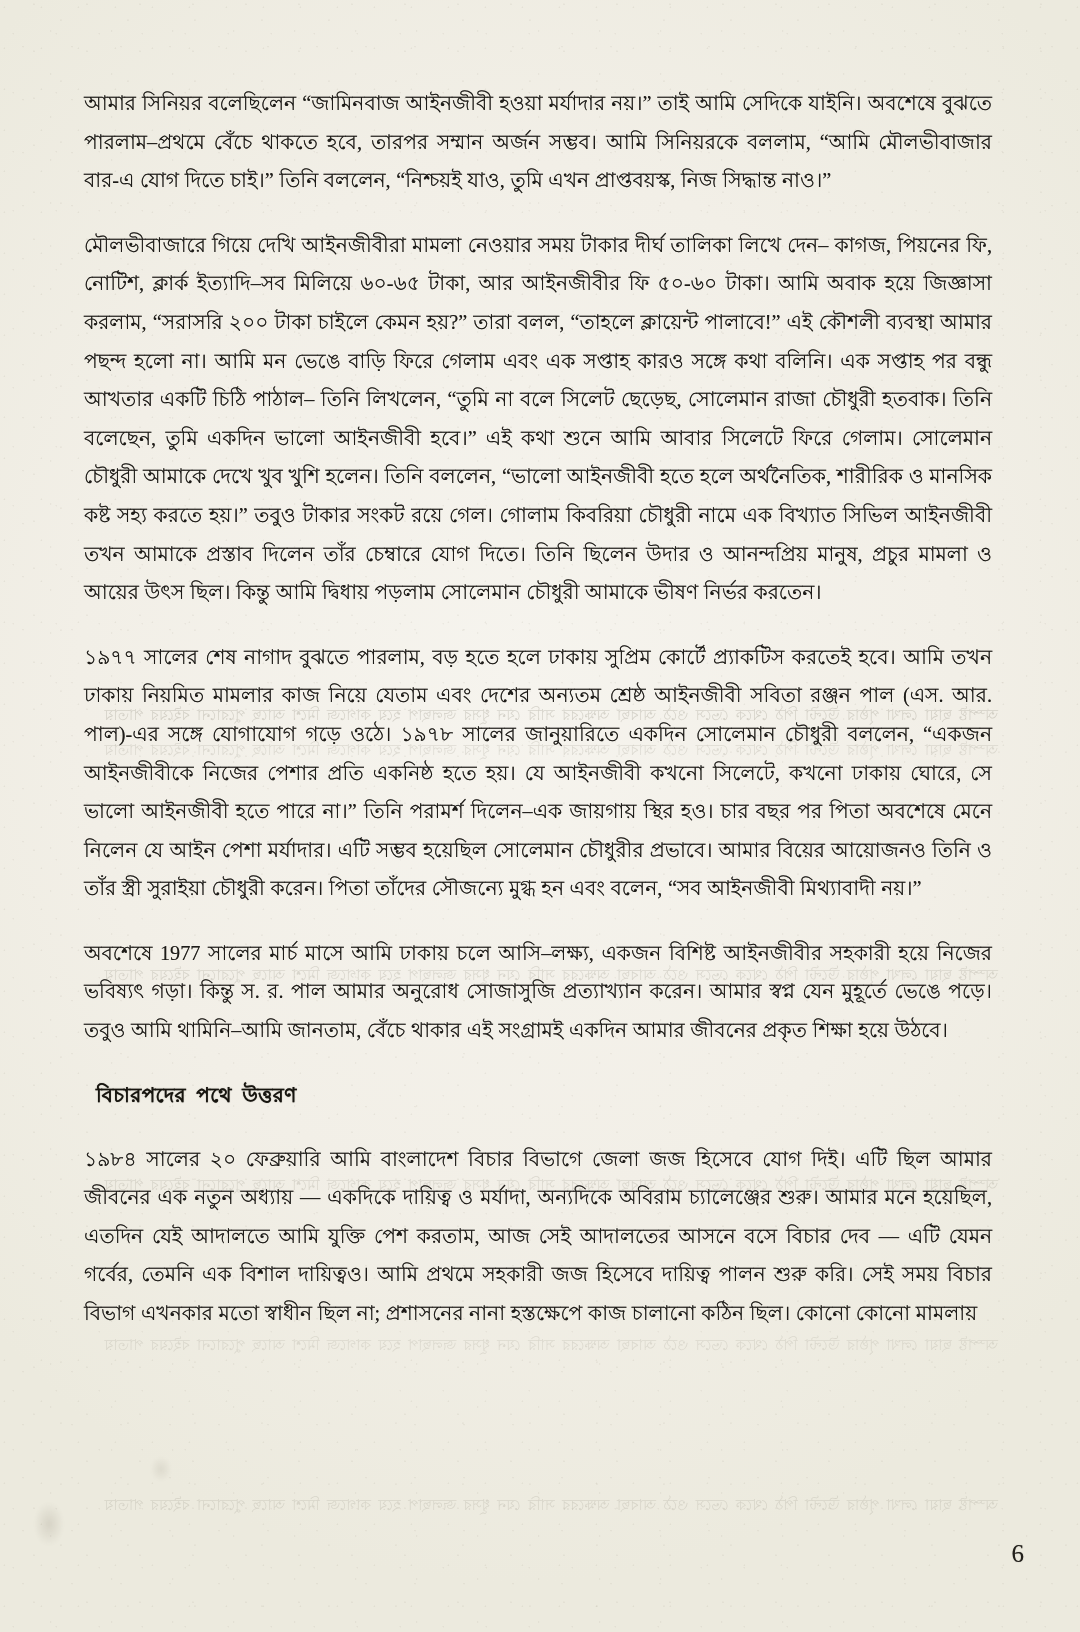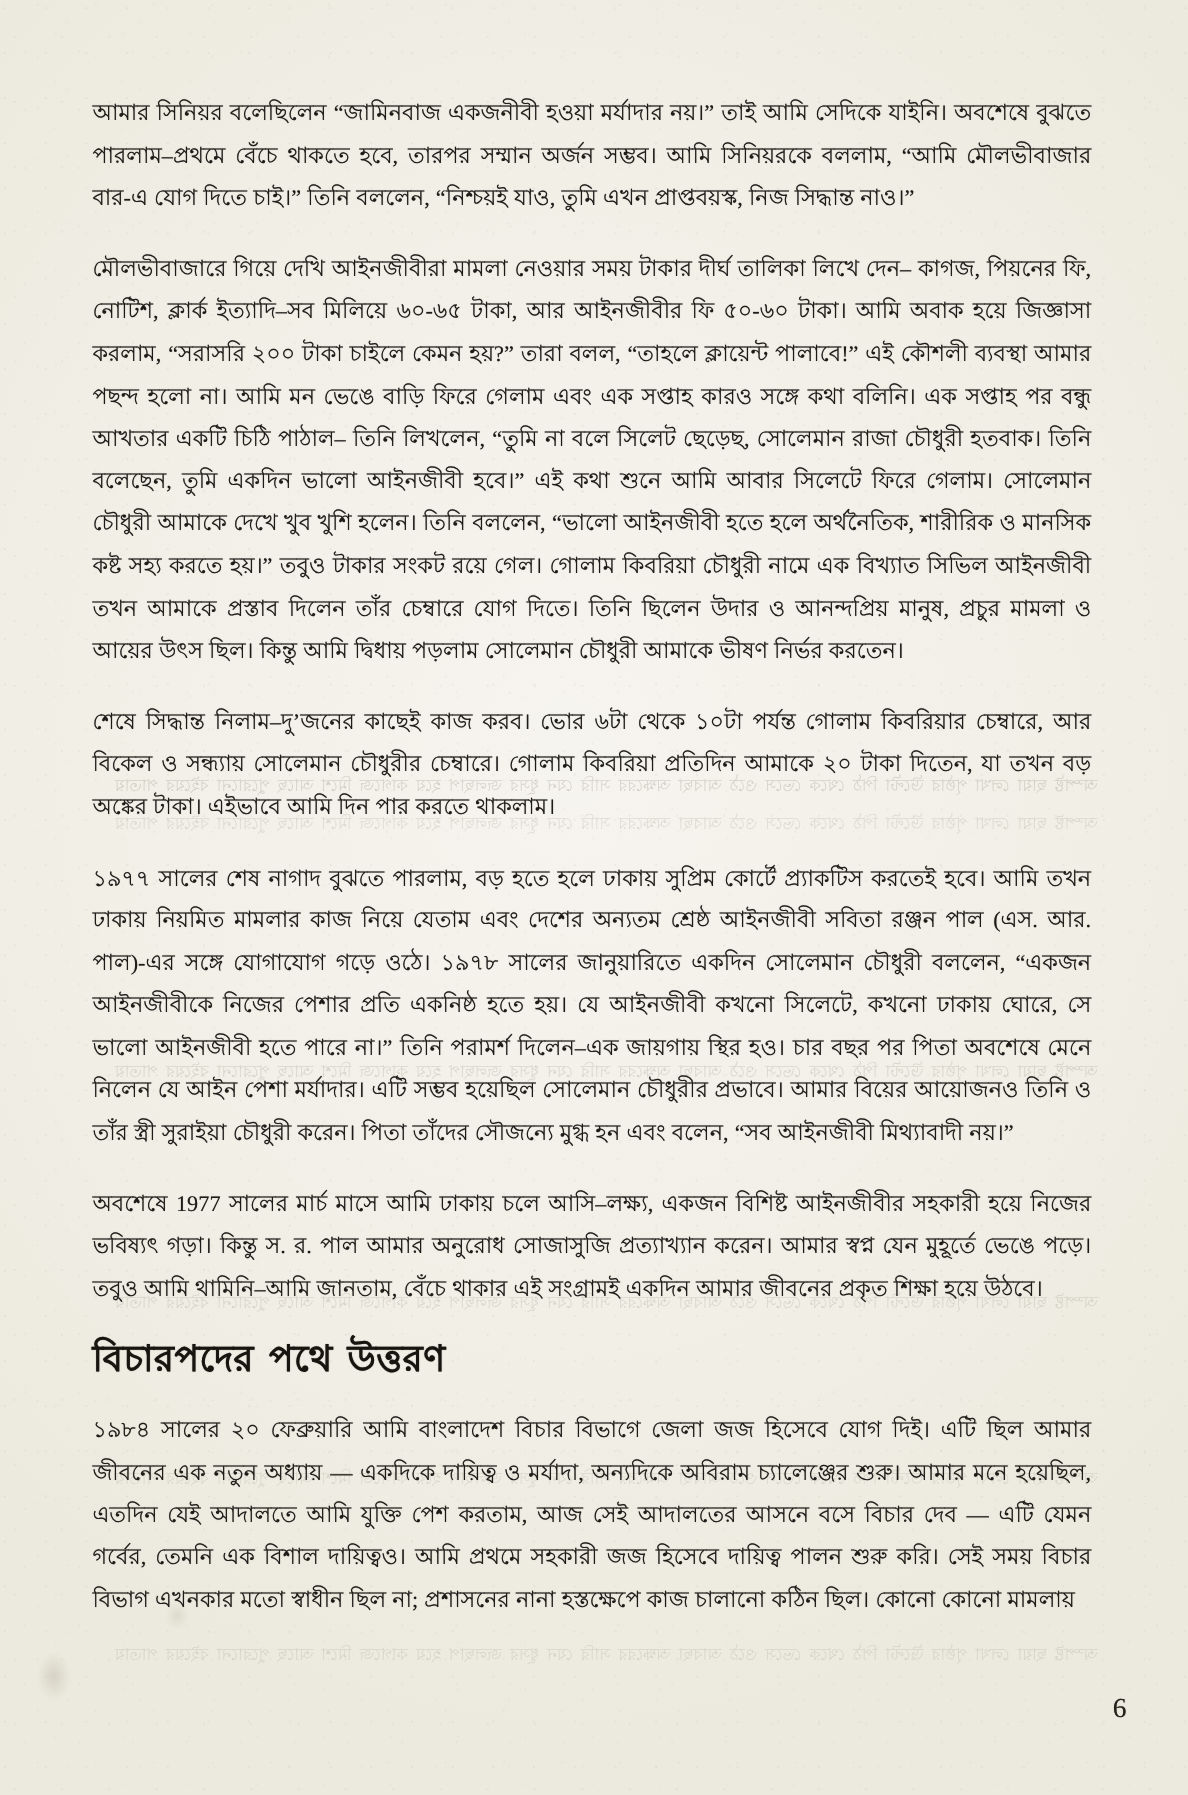--- a/index.html
+++ b/index.html
@@ -74,22 +74,22 @@
     text-align: justify;
     text-justify: inter-word;
     color: #1d1b18;
     word-spacing: .5px;
     text-shadow: 0 0 .65px rgba(35,32,28,.55);
   }
 
   p.para:last-of-type { margin-bottom: 0; }
 
   h2.section-heading {
-    margin: 6px 0 26px 0;
-    font-size: 33px;
+    margin: 6px 0 26px 12px;
+    font-size: 20px;
     line-height: 38px;
     font-weight: bold;
     color: #17150f;
     letter-spacing: .4px;
     word-spacing: 5px;
     text-shadow: 0 0 .8px rgba(25,22,18,.7);
   }
 
   .page-number {
     position: absolute;
@@ -134,23 +134,22 @@
 
   <div class="bleed" style="top:700px;height:60px;">অস্পষ্ট ছায়া লেখা পৃষ্ঠার উল্টো পিঠ থেকে ভেসে ওঠে আবছা অক্ষরের সারি যেন ধূসর জলছাপ হয়ে কাগজে মিশে আছে পুরোনো বইয়ের পাতায়</div>
   <div class="bleed" style="top:735px;height:30px;opacity:.22;">অস্পষ্ট ছায়া লেখা পৃষ্ঠার উল্টো পিঠ থেকে ভেসে ওঠে আবছা অক্ষরের সারি যেন ধূসর জলছাপ হয়ে কাগজে মিশে আছে পুরোনো বইয়ের পাতায়</div>
   <div class="bleed" style="top:960px;height:120px;opacity:.26;">অস্পষ্ট ছায়া লেখা পৃষ্ঠার উল্টো পিঠ থেকে ভেসে ওঠে আবছা অক্ষরের সারি যেন ধূসর জলছাপ হয়ে কাগজে মিশে আছে পুরোনো বইয়ের পাতায়</div>
   <div class="bleed" style="top:1170px;height:90px;opacity:.24;">অস্পষ্ট ছায়া লেখা পৃষ্ঠার উল্টো পিঠ থেকে ভেসে ওঠে আবছা অক্ষরের সারি যেন ধূসর জলছাপ হয়ে কাগজে মিশে আছে পুরোনো বইয়ের পাতায়</div>
   <div class="bleed" style="top:1330px;height:150px;opacity:.20;">অস্পষ্ট ছায়া লেখা পৃষ্ঠার উল্টো পিঠ থেকে ভেসে ওঠে আবছা অক্ষরের সারি যেন ধূসর জলছাপ হয়ে কাগজে মিশে আছে পুরোনো বইয়ের পাতায়</div>
   <div class="bleed" style="top:1490px;height:30px;opacity:.22;">অস্পষ্ট ছায়া লেখা পৃষ্ঠার উল্টো পিঠ থেকে ভেসে ওঠে আবছা অক্ষরের সারি যেন ধূসর জলছাপ হয়ে কাগজে মিশে আছে পুরোনো বইয়ের পাতায়</div>
 
   <div class="content">
 
-    <p class="para">আমার সিনিয়র বলেছিলেন “জামিনবাজ একজনীবী হওয়া মর্যাদার নয়।” তাই আমি সেদিকে যাইনি। অবশেষে বুঝতে পারলাম–প্রথমে বেঁচে থাকতে হবে, তারপর সম্মান অর্জন সম্ভব। আমি সিনিয়রকে বললাম, “আমি মৌলভীবাজার বার-এ যোগ দিতে চাই।” তিনি বললেন, “নিশ্চয়ই যাও, তুমি এখন প্রাপ্তবয়স্ক, নিজ সিদ্ধান্ত নাও।”</p>
+    <p class="para">আমার সিনিয়র বলেছিলেন “জামিনবাজ আইনজীবী হওয়া মর্যাদার নয়।” তাই আমি সেদিকে যাইনি। অবশেষে বুঝতে পারলাম–প্রথমে বেঁচে থাকতে হবে, তারপর সম্মান অর্জন সম্ভব। আমি সিনিয়রকে বললাম, “আমি মৌলভীবাজার বার-এ যোগ দিতে চাই।” তিনি বললেন, “নিশ্চয়ই যাও, তুমি এখন প্রাপ্তবয়স্ক, নিজ সিদ্ধান্ত নাও।”</p>
     <p class="para">মৌলভীবাজারে গিয়ে দেখি আইনজীবীরা মামলা নেওয়ার সময় টাকার দীর্ঘ তালিকা লিখে দেন– কাগজ, পিয়নের ফি, নোটিশ, ক্লার্ক ইত্যাদি–সব মিলিয়ে ৬০-৬৫ টাকা, আর আইনজীবীর ফি ৫০-৬০ টাকা। আমি অবাক হয়ে জিজ্ঞাসা করলাম, “সরাসরি ২০০ টাকা চাইলে কেমন হয়?” তারা বলল, “তাহলে ক্লায়েন্ট পালাবে!” এই কৌশলী ব্যবস্থা আমার পছন্দ হলো না। আমি মন ভেঙে বাড়ি ফিরে গেলাম এবং এক সপ্তাহ কারও সঙ্গে কথা বলিনি। এক সপ্তাহ পর বন্ধু আখতার একটি চিঠি পাঠাল– তিনি লিখলেন, “তুমি না বলে সিলেট ছেড়েছ, সোলেমান রাজা চৌধুরী হতবাক। তিনি বলেছেন, তুমি একদিন ভালো আইনজীবী হবে।” এই কথা শুনে আমি আবার সিলেটে ফিরে গেলাম। সোলেমান চৌধুরী আমাকে দেখে খুব খুশি হলেন। তিনি বললেন, “ভালো আইনজীবী হতে হলে অর্থনৈতিক, শারীরিক ও মানসিক কষ্ট সহ্য করতে হয়।” তবুও টাকার সংকট রয়ে গেল। গোলাম কিবরিয়া চৌধুরী নামে এক বিখ্যাত সিভিল আইনজীবী তখন আমাকে প্রস্তাব দিলেন তাঁর চেম্বারে যোগ দিতে। তিনি ছিলেন উদার ও আনন্দপ্রিয় মানুষ, প্রচুর মামলা ও আয়ের উৎস ছিল। কিন্তু আমি দ্বিধায় পড়লাম সোলেমান চৌধুরী আমাকে ভীষণ নির্ভর করতেন।</p>
-    <p class="para">শেষে সিদ্ধান্ত নিলাম–দু’জনের কাছেই কাজ করব। ভোর ৬টা থেকে ১০টা পর্যন্ত গোলাম কিবরিয়ার চেম্বারে, আর বিকেল ও সন্ধ্যায় সোলেমান চৌধুরীর চেম্বারে। গোলাম কিবরিয়া প্রতিদিন আমাকে ২০ টাকা দিতেন, যা তখন বড় অঙ্কের টাকা। এইভাবে আমি দিন পার করতে থাকলাম।</p>
     <p class="para">১৯৭৭ সালের শেষ নাগাদ বুঝতে পারলাম, বড় হতে হলে ঢাকায় সুপ্রিম কোর্টে প্র্যাকটিস করতেই হবে। আমি তখন ঢাকায় নিয়মিত মামলার কাজ নিয়ে যেতাম এবং দেশের অন্যতম শ্রেষ্ঠ আইনজীবী সবিতা রঞ্জন পাল (এস. আর. পাল)-এর সঙ্গে যোগাযোগ গড়ে ওঠে। ১৯৭৮ সালের জানুয়ারিতে একদিন সোলেমান চৌধুরী বললেন, “একজন আইনজীবীকে নিজের পেশার প্রতি একনিষ্ঠ হতে হয়। যে আইনজীবী কখনো সিলেটে, কখনো ঢাকায় ঘোরে, সে ভালো আইনজীবী হতে পারে না।” তিনি পরামর্শ দিলেন–এক জায়গায় স্থির হও। চার বছর পর পিতা অবশেষে মেনে নিলেন যে আইন পেশা মর্যাদার। এটি সম্ভব হয়েছিল সোলেমান চৌধুরীর প্রভাবে। আমার বিয়ের আয়োজনও তিনি ও তাঁর স্ত্রী সুরাইয়া চৌধুরী করেন। পিতা তাঁদের সৌজন্যে মুগ্ধ হন এবং বলেন, “সব আইনজীবী মিথ্যাবাদী নয়।”</p>
     <p class="para">অবশেষে 1977 সালের মার্চ মাসে আমি ঢাকায় চলে আসি–লক্ষ্য, একজন বিশিষ্ট আইনজীবীর সহকারী হয়ে নিজের ভবিষ্যৎ গড়া। কিন্তু স. র. পাল আমার অনুরোধ সোজাসুজি প্রত্যাখ্যান করেন। আমার স্বপ্ন যেন মুহূর্তে ভেঙে পড়ে। তবুও আমি থামিনি–আমি জানতাম, বেঁচে থাকার এই সংগ্রামই একদিন আমার জীবনের প্রকৃত শিক্ষা হয়ে উঠবে।</p>
 
     <h2 class="section-heading">বিচারপদের পথে উত্তরণ</h2>
 
     <p class="para">১৯৮৪ সালের ২০ ফেব্রুয়ারি আমি বাংলাদেশ বিচার বিভাগে জেলা জজ হিসেবে যোগ দিই। এটি ছিল আমার জীবনের এক নতুন অধ্যায় — একদিকে দায়িত্ব ও মর্যাদা, অন্যদিকে অবিরাম চ্যালেঞ্জের শুরু। আমার মনে হয়েছিল, এতদিন যেই আদালতে আমি যুক্তি পেশ করতাম, আজ সেই আদালতের আসনে বসে বিচার দেব — এটি যেমন গর্বের, তেমনি এক বিশাল দায়িত্বও। আমি প্রথমে সহকারী জজ হিসেবে দায়িত্ব পালন শুরু করি। সেই সময় বিচার বিভাগ এখনকার মতো স্বাধীন ছিল না; প্রশাসনের নানা হস্তক্ষেপে কাজ চালানো কঠিন ছিল। কোনো কোনো মামলায়</p>
 
   </div>
 
   <div class="edge-smudge"></div>

